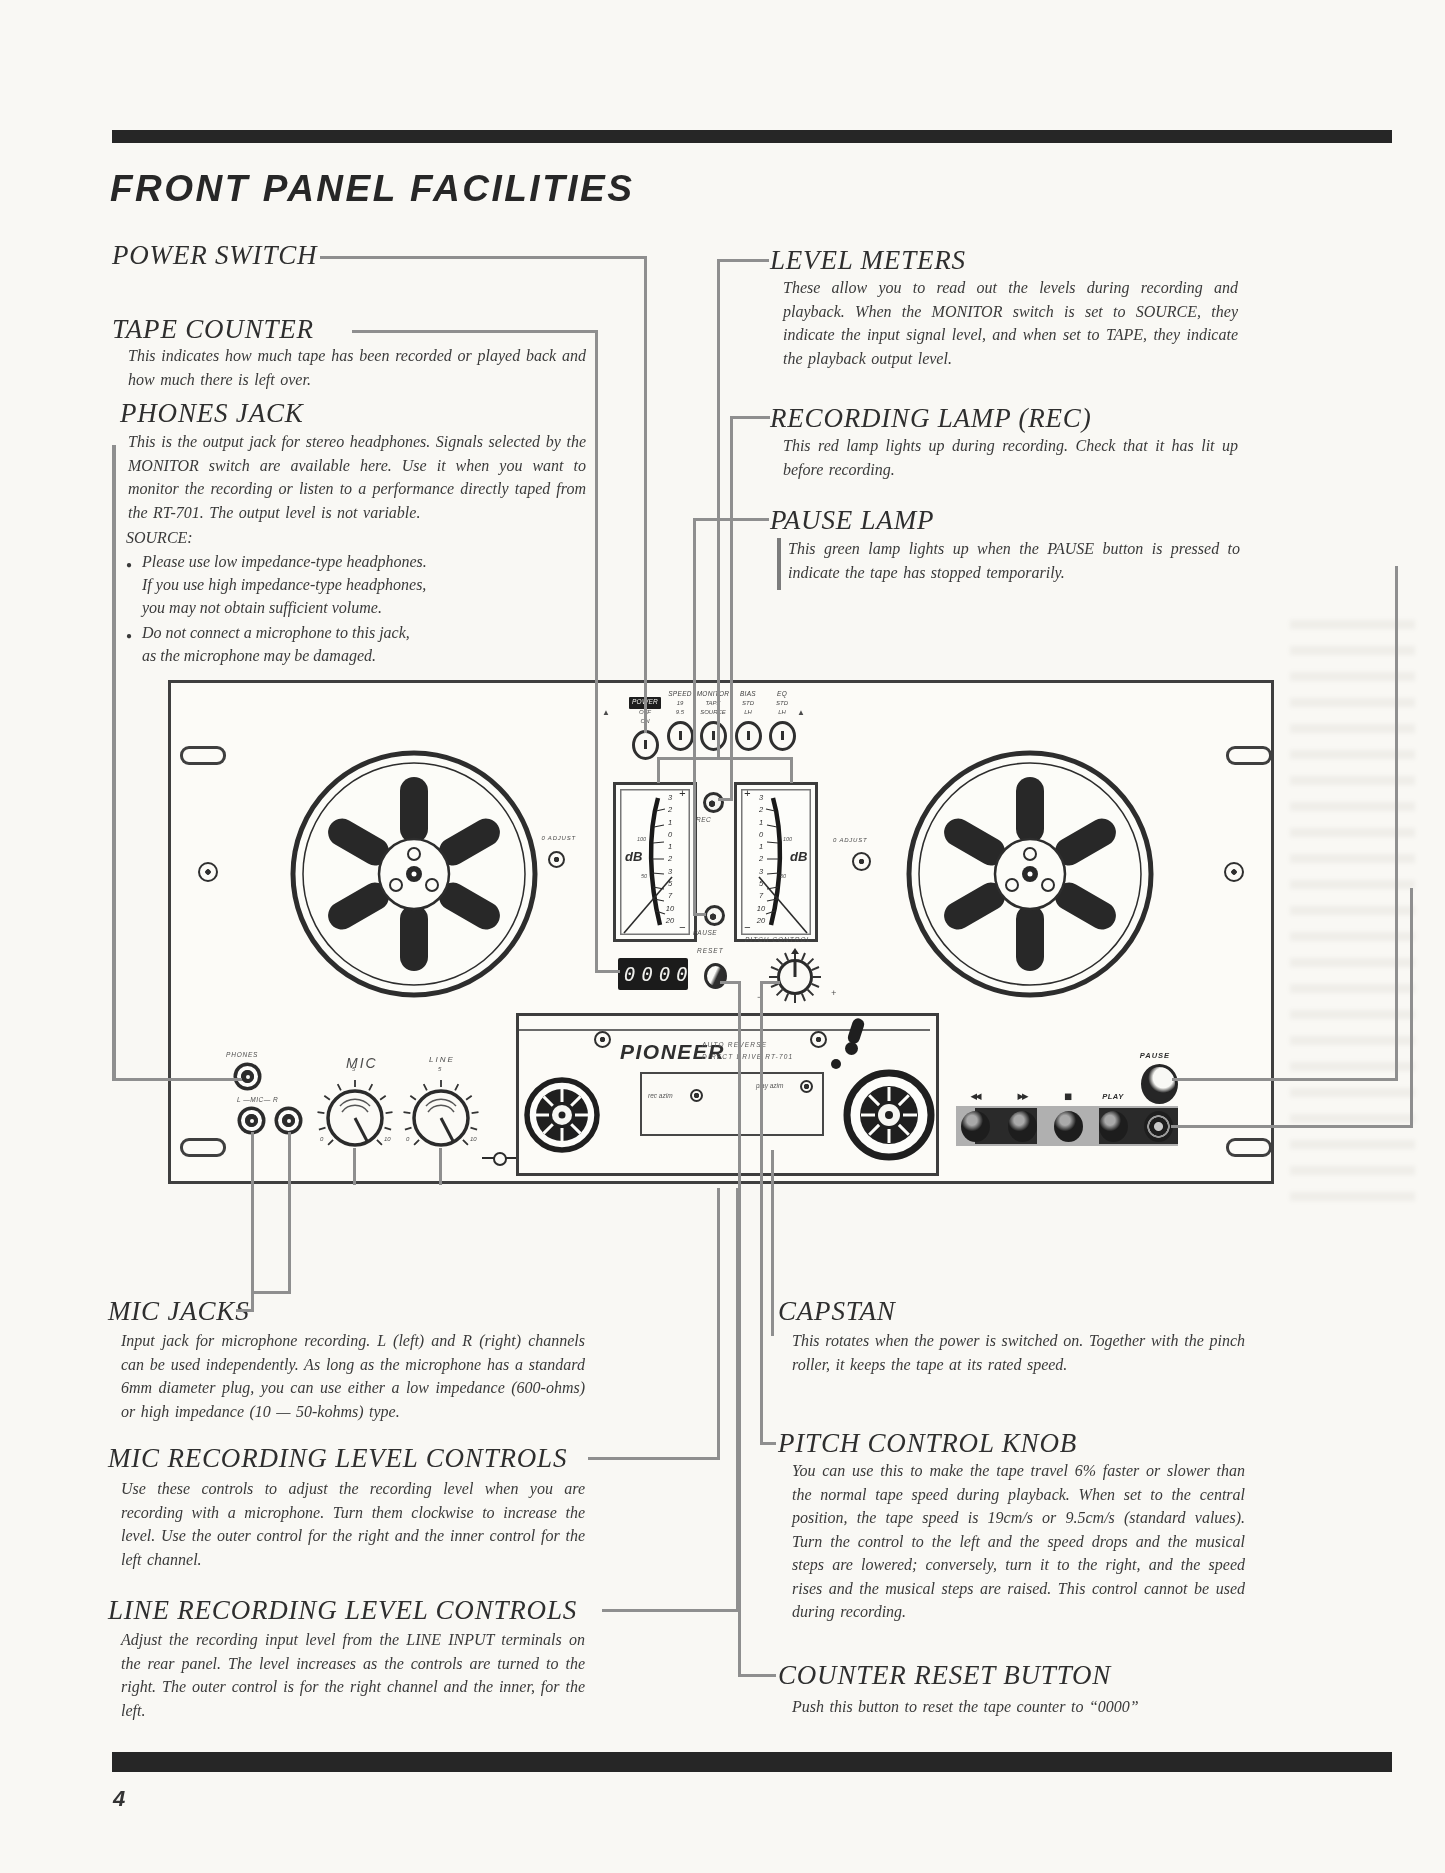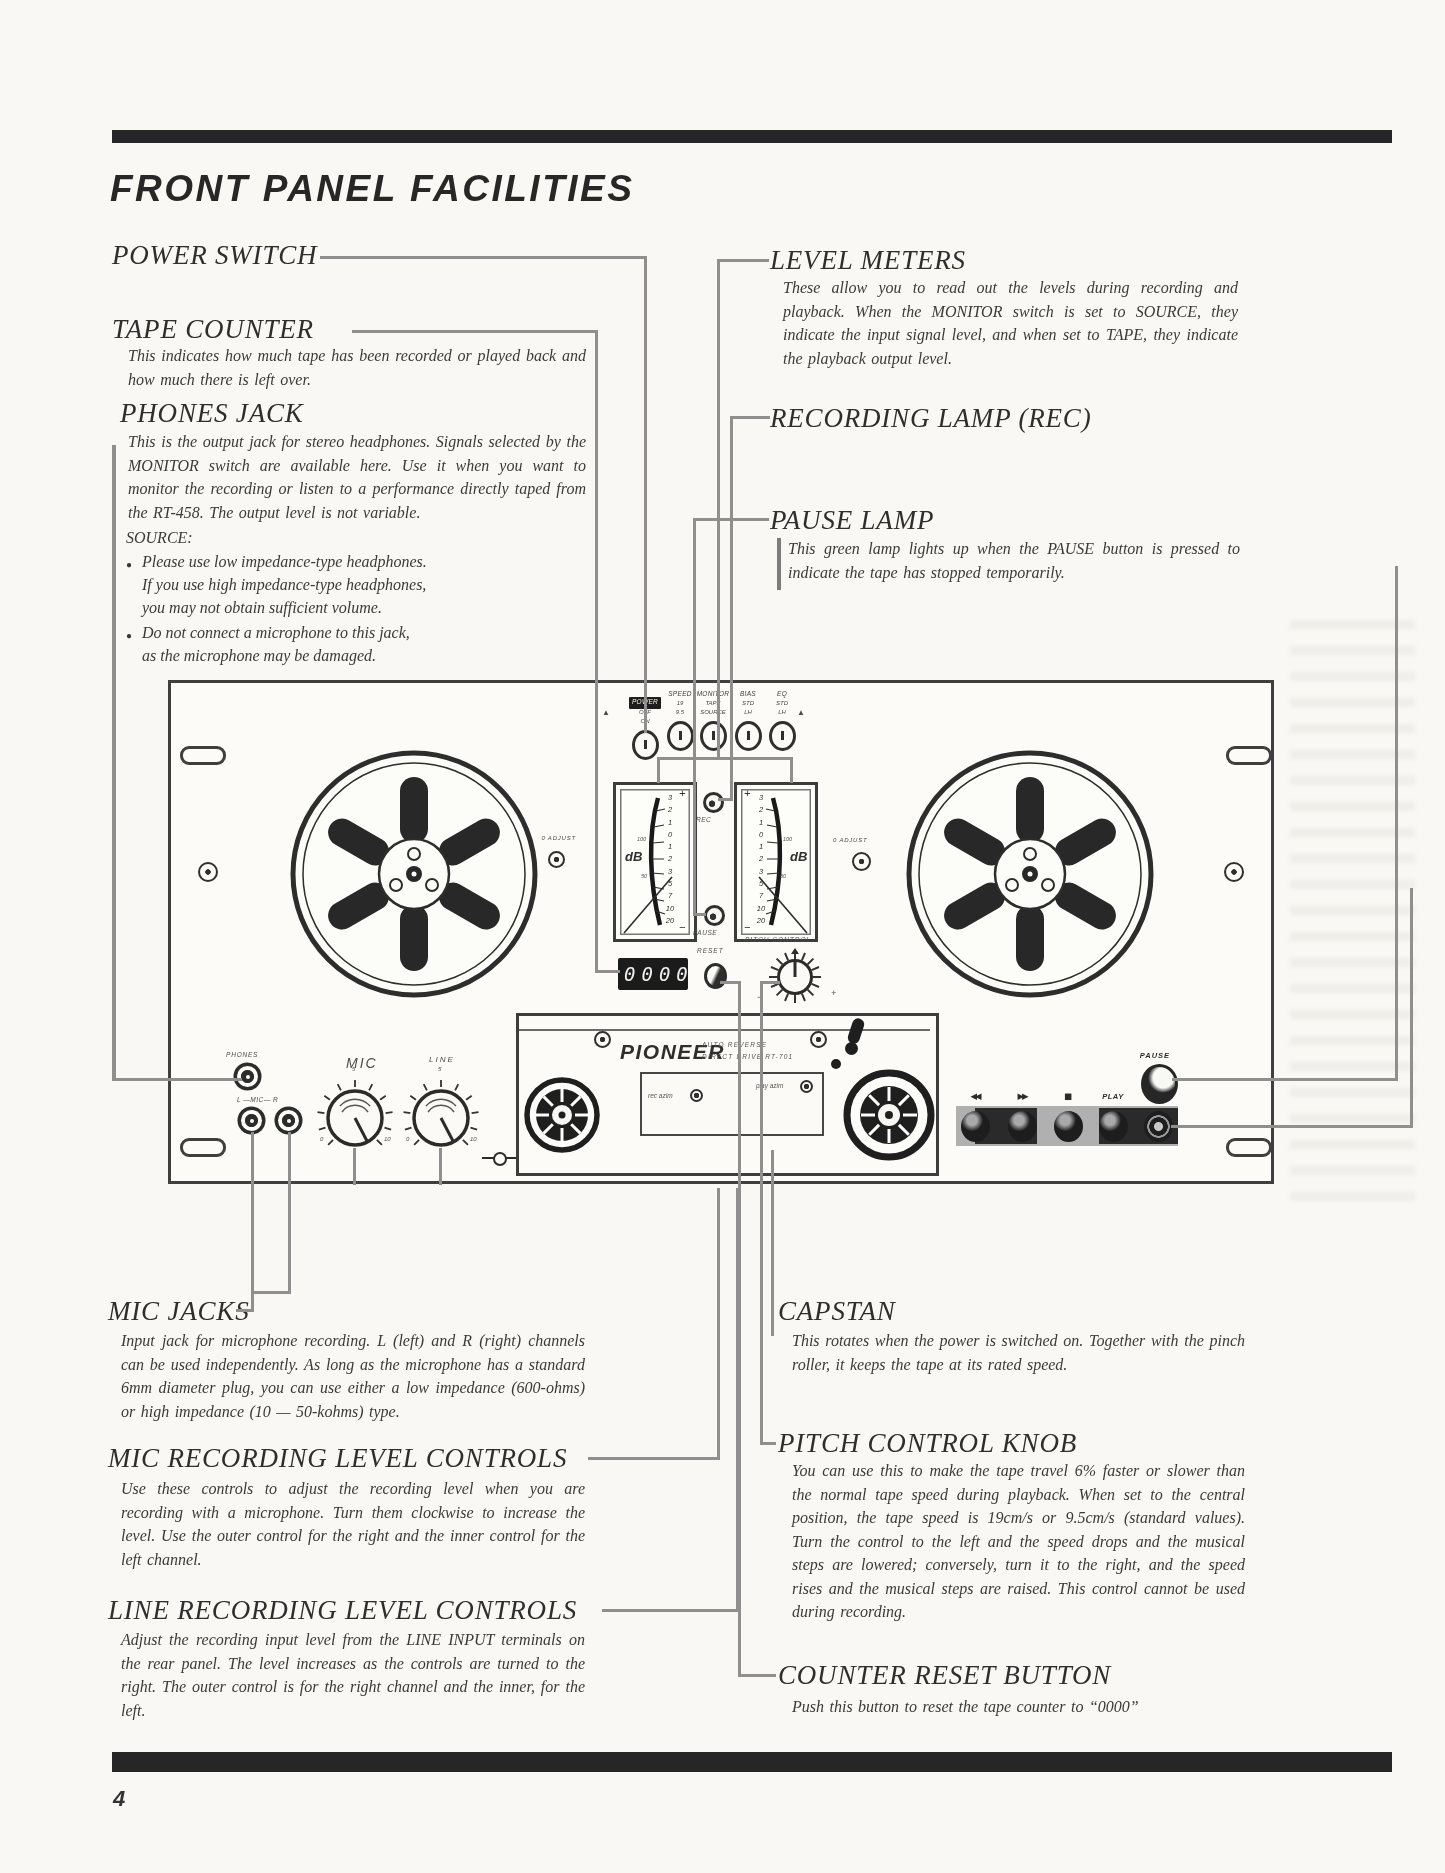--- a/index.html
+++ b/index.html
@@ -60,31 +60,32 @@
   <div class="bar" style="left:112px;top:130px;width:1280px;height:13px;"></div>
   <div class="bar" style="left:112px;top:1752px;width:1280px;height:20px;"></div>
   <div class="title" style="left:110px;top:168px;">FRONT PANEL FACILITIES</div>
   <div class="pnum" style="left:113px;top:1786px;">4</div>
   <div class="ghost"></div>
 
   <div class="h" style="left:112px;top:240px;">POWER SWITCH</div>
   <div class="h" style="left:112px;top:314px;">TAPE COUNTER</div>
   <div class="b" style="left:128px;top:344px;width:458px;">This indicates how much tape has been recorded or played back and how much there is left over.</div>
   <div class="h" style="left:112px;top:398px;margin-left:8px;">PHONES JACK</div>
-  <div class="b" style="left:128px;top:430px;width:458px;">This is the output jack for stereo headphones. Signals selected by the MONITOR switch are available here. Use it when you want to monitor the recording or listen to a performance directly taped from the RT-458. The output level is not variable.</div>
+  <div class="b" style="left:128px;top:430px;width:458px;">This is the output jack for stereo headphones. Signals selected by the MONITOR switch are available here. Use it when you want to monitor the recording or listen to a performance directly taped from the RT-701. The output level is not variable.</div>
   <div class="b nw" style="left:126px;top:526px;">SOURCE:</div>
   <div class="note" style="left:126px;top:550px;width:460px;">Please use low impedance-type headphones.
 If you use high impedance-type headphones,
 you may not obtain sufficient volume.</div>
   <div class="note" style="left:126px;top:621px;width:460px;">Do not connect a microphone to this jack,
 as the microphone may be damaged.</div>
 
   <div class="h" style="left:770px;top:245px;">LEVEL METERS</div>
   <div class="b" style="left:783px;top:276px;width:455px;">These allow you to read out the levels during recording and playback. When the MONITOR switch is set to SOURCE, they indicate the input signal level, and when set to TAPE, they indicate the playback output level.</div>
   <div class="h" style="left:770px;top:403px;">RECORDING LAMP (REC)</div>
+  <div class="b" style="left:783px;top:434px;width:455px;">This red lamp lights up during recording. Check that it has lit up before recording.</div>
   <div class="h" style="left:770px;top:505px;">PAUSE LAMP</div>
   <div class="b" style="left:788px;top:537px;width:452px;">This green lamp lights up when the PAUSE button is pressed to indicate the tape has stopped temporarily.</div>
 
   <div class="h" style="left:108px;top:1296px;">MIC JACKS</div>
   <div class="b" style="left:121px;top:1329px;width:464px;">Input jack for microphone recording. L (left) and R (right) channels can be used independently. As long as the microphone has a standard 6mm diameter plug, you can use either a low impedance (600-ohms) or high impedance (10 — 50-kohms) type.</div>
   <div class="h" style="left:108px;top:1443px;">MIC RECORDING LEVEL CONTROLS</div>
   <div class="b" style="left:121px;top:1477px;width:464px;">Use these controls to adjust the recording level when you are recording with a microphone. Turn them clockwise to increase the level. Use the outer control for the right and the inner control for the left channel.</div>
   <div class="h" style="left:108px;top:1595px;">LINE RECORDING LEVEL CONTROLS</div>
   <div class="b" style="left:121px;top:1628px;width:464px;">Adjust the recording input level from the LINE INPUT terminals on the rear panel. The level increases as the controls are turned to the right. The outer control is for the right channel and the inner, for the left.</div>
 

